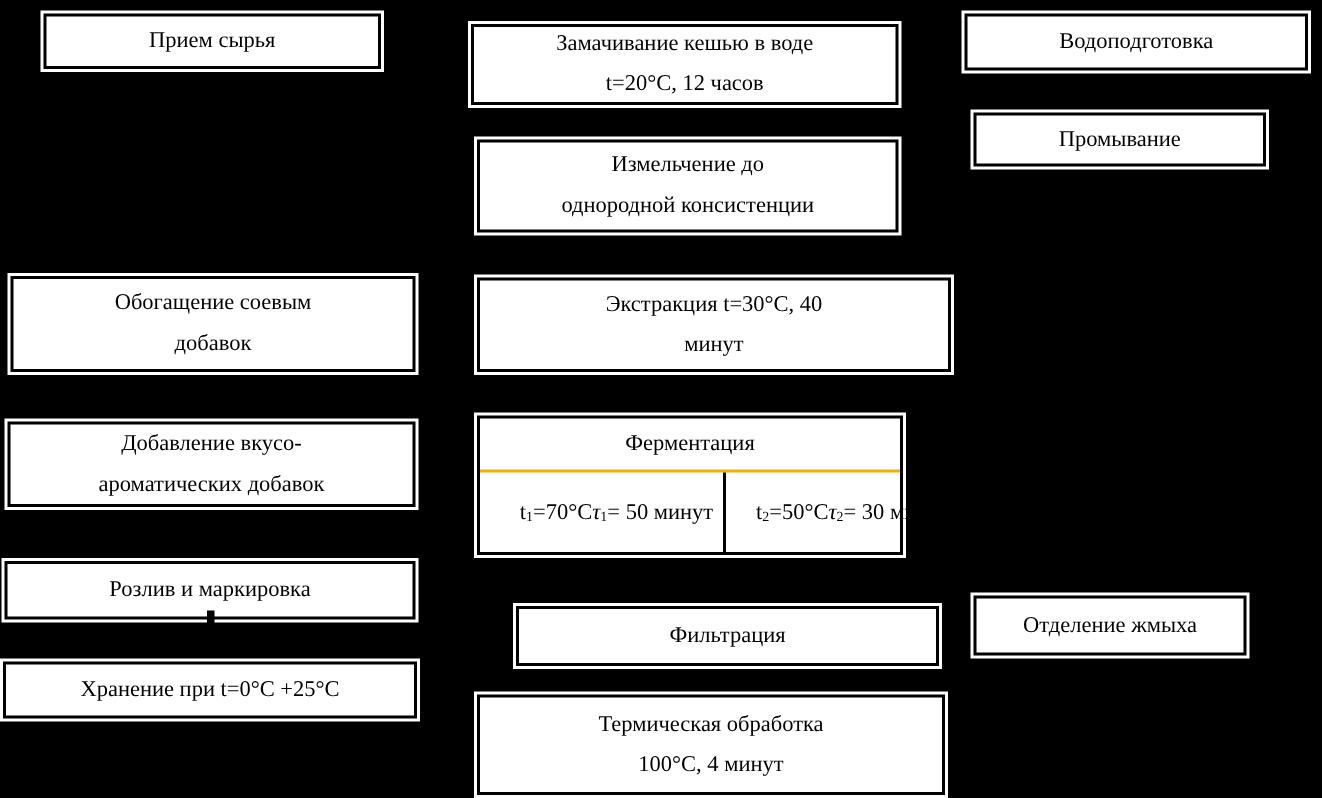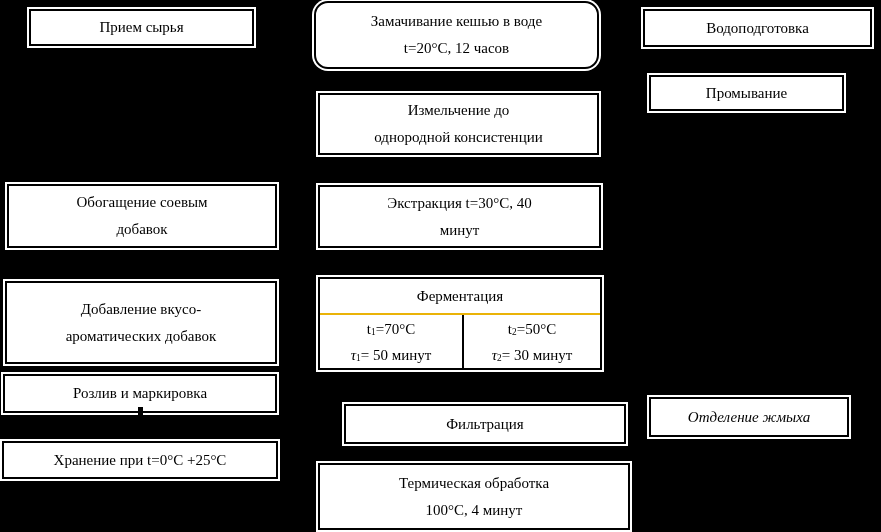--- a/index.html
+++ b/index.html
@@ -48,24 +48,25 @@
     justify-content: center;
   }
   .ferm-row {
     flex: 1 1 auto;
     display: flex;
     width: 100%;
   }
   .ferm-cell {
     flex: 1 1 auto;
     display: flex;
-    flex-direction: column;
+    flex-direction: row;
     align-items: center;
     justify-content: center;
     line-height: 26px;
+    margin-left: 20px;
   }
   .ferm-cell.left {
     flex: 0 0 142px;
     border-right: 2px solid #000000;
   }
   .ss {
     font-size: 0.62em;
     line-height: 0;
     vertical-align: baseline;
     position: relative;
@@ -86,46 +87,46 @@
 
   <div class="box" style="left:29px; top:9px; width:225px; height:37px;">
     <span class="line">Прием сырья</span>
   </div>
 
   <div class="box" style="left:7px; top:184px; width:270px; height:64px;">
     <span class="line">Обогащение соевым</span>
     <span class="line">добавок</span>
   </div>
 
-  <div class="box" style="left:5px; top:281px; width:272px; height:83px;">
+  <div class="box" style="left:5px; top:281px; width:272px; height:57px;">
     <span class="line">Добавление вкусо-</span>
     <span class="line">ароматических добавок</span>
   </div>
 
   <div class="box" style="left:3px; top:374px; width:274px; height:39px;">
     <span class="line">Розлив и маркировка</span>
   </div>
 
   <div class="tick" style="left:138px; top:407px; width:5px; height:9px;"></div>
 
   <div class="box" style="left:2px; top:441px; width:276px; height:38px;">
     <span class="line">Хранение при t=0°C +25°C</span>
   </div>
 
-  <div class="box" style="left:314px; top:1px; width:285px; height:68px;border-radius:14px;">
+  <div class="box" style="left:314px; top:16px; width:285px; height:54px;">
     <span class="line">Замачивание кешью в воде</span>
     <span class="line">t=20°C, 12 часов</span>
   </div>
 
   <div class="box" style="left:318px; top:93px; width:281px; height:62px;">
     <span class="line">Измельчение до</span>
     <span class="line">однородной консистенции</span>
   </div>
 
-  <div class="box" style="left:318px; top:185px; width:283px; height:63px;">
+  <div class="box" style="left:318px; top:185px; width:316px; height:63px;">
     <span class="line">Экстракция t=30°C, 40</span>
     <span class="line">минут</span>
   </div>
 
   <div class="box ferm" style="left:318px; top:277px; width:284px; height:93px;">
     <div class="ferm-title">Ферментация</div>
     <div class="ferm-row">
       <div class="ferm-cell left">
         <span class="line"><span>t</span><sub class="ss">1</sub><span>=70°C</span></span>
         <span class="line"><span class="tau">τ</span><sub class="ss">1</sub><span>= 50 минут</span></span>
@@ -147,17 +148,17 @@
   </div>
 
   <div class="box" style="left:643px; top:9px; width:229px; height:38px;">
     <span class="line">Водоподготовка</span>
   </div>
 
   <div class="box" style="left:649px; top:75px; width:195px; height:36px;">
     <span class="line">Промывание</span>
   </div>
 
-  <div class="box" style="left:649px; top:397px; width:200px; height:40px;font-style:italic;">
+  <div class="box" style="left:649px; top:397px; width:182px; height:40px;">
     <span class="line">Отделение жмыха</span>
   </div>
 
 </div>
 
 </body></html>

